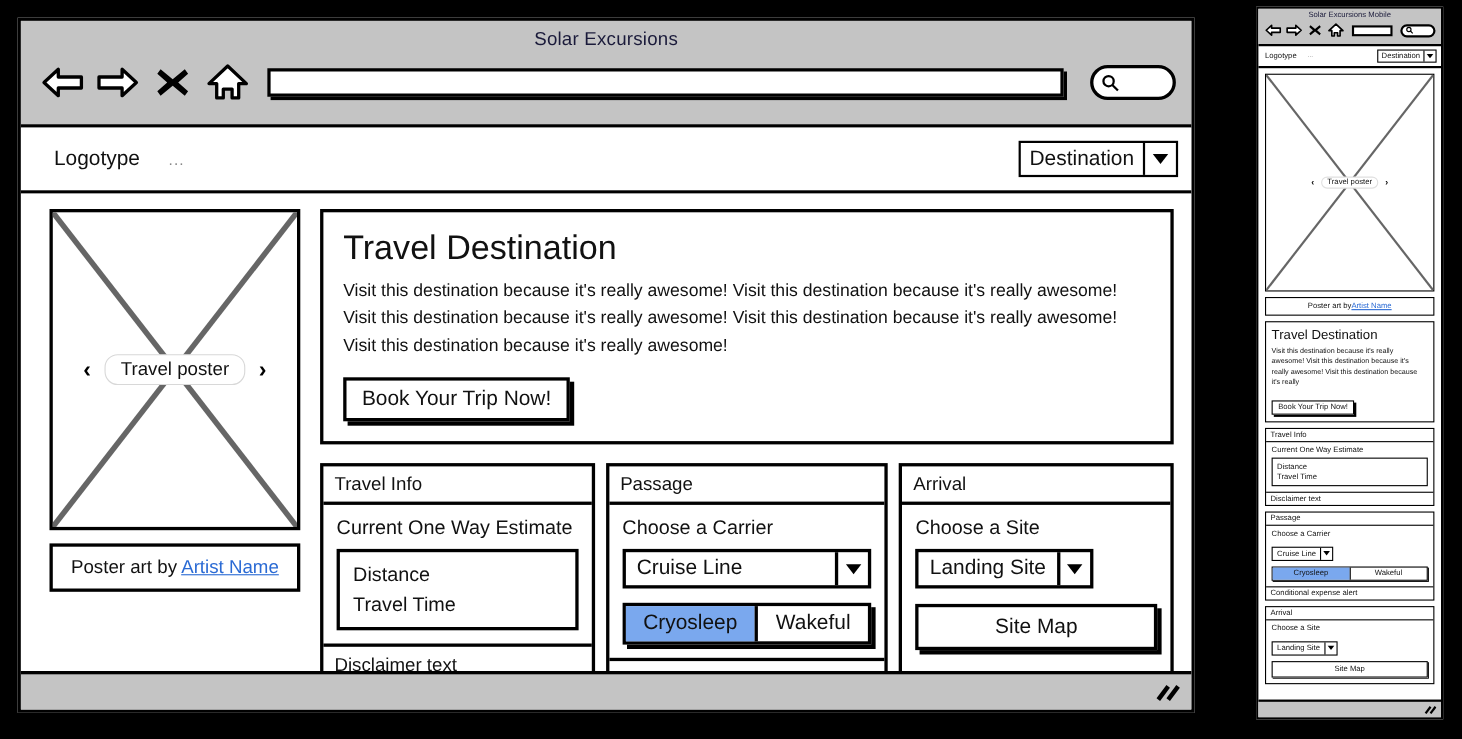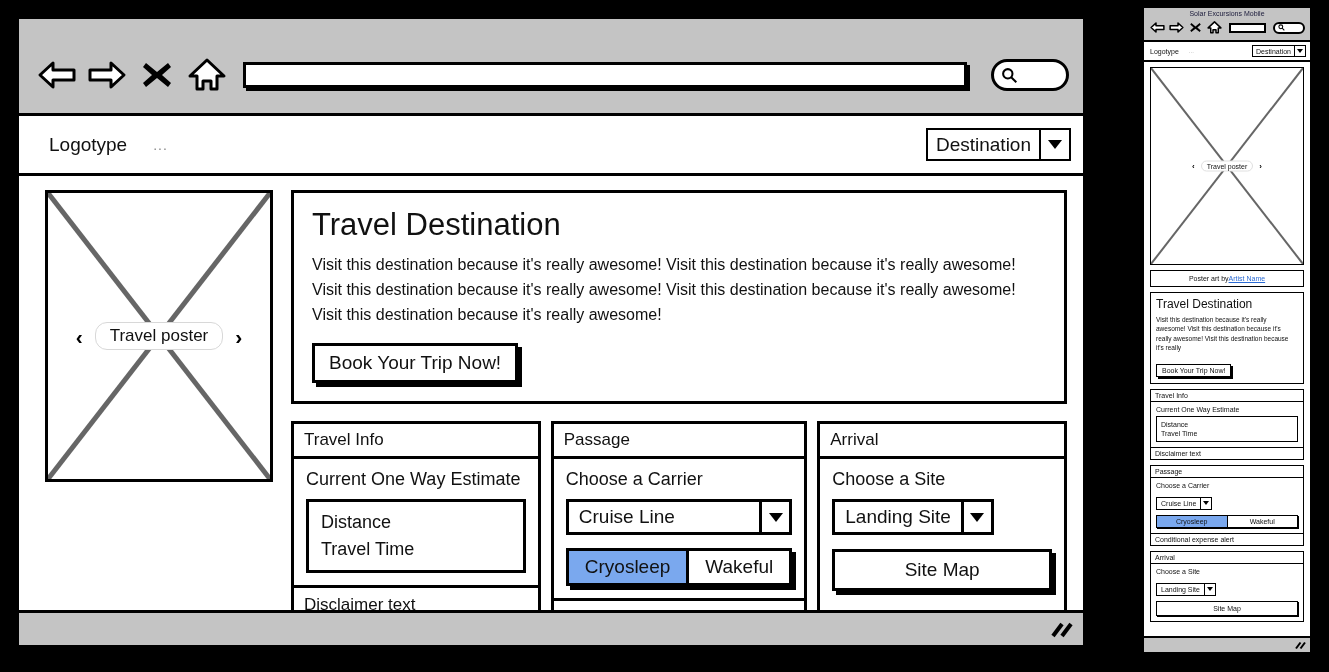--- a/index.html
+++ b/index.html
@@ -188,20 +188,21 @@
   .m-grip { position:absolute; right:4px; top:3px; width: 12px; height: 9px; }
 </style>
 </head>
 <body>
 
 <div class="stage">
 
   <div class="browser">
 
     <div class="chrome">
+      <div class="chrome-title">Solar Excursions</div>
       <div class="chrome-row">
 
         <svg class="nav-ico" viewBox="0 0 40 40">
           <path d="M3 20 L16 8 L16 15 L37 15 L37 25 L16 25 L16 32 Z" fill="#fff" stroke="#000" stroke-width="3" stroke-linejoin="round"></path>
         </svg>
 
         <svg class="nav-ico" viewBox="0 0 40 40">
           <path d="M37 20 L24 8 L24 15 L3 15 L3 25 L24 25 L24 32 Z" fill="#fff" stroke="#000" stroke-width="3" stroke-linejoin="round"></path>
         </svg>
 
@@ -243,20 +244,23 @@
           <div class="imgph" style="height:292px">
             <svg viewBox="0 0 100 100" preserveAspectRatio="none">
               <line x1="0" y1="0" x2="100" y2="100" stroke="#666" stroke-width="1.4" vector-effect="non-scaling-stroke" style="stroke-width:5"></line>
               <line x1="100" y1="0" x2="0" y2="100" stroke="#666" stroke-width="1.4" vector-effect="non-scaling-stroke" style="stroke-width:5"></line>
             </svg>
             <div class="ph-center">
               <span class="ph-arrow">‹</span>
               <span class="ph-label">Travel poster</span>
               <span class="ph-arrow">›</span>
             </div>
+          </div>
+          <div class="credit">
+            <span>Poster art by </span><a href="#">Artist Name</a>
           </div>
         </div>
 
         <div class="col-right">
 
           <div class="hero">
             <h1>Travel Destination</h1>
             <p>Visit this destination because it's really awesome! Visit this destination because it's really awesome! Visit this destination because it's really awesome! Visit this destination because it's really awesome! Visit this destination because it's really awesome!</p>
             <span class="btn">Book Your Trip Now!</span>
           </div>

